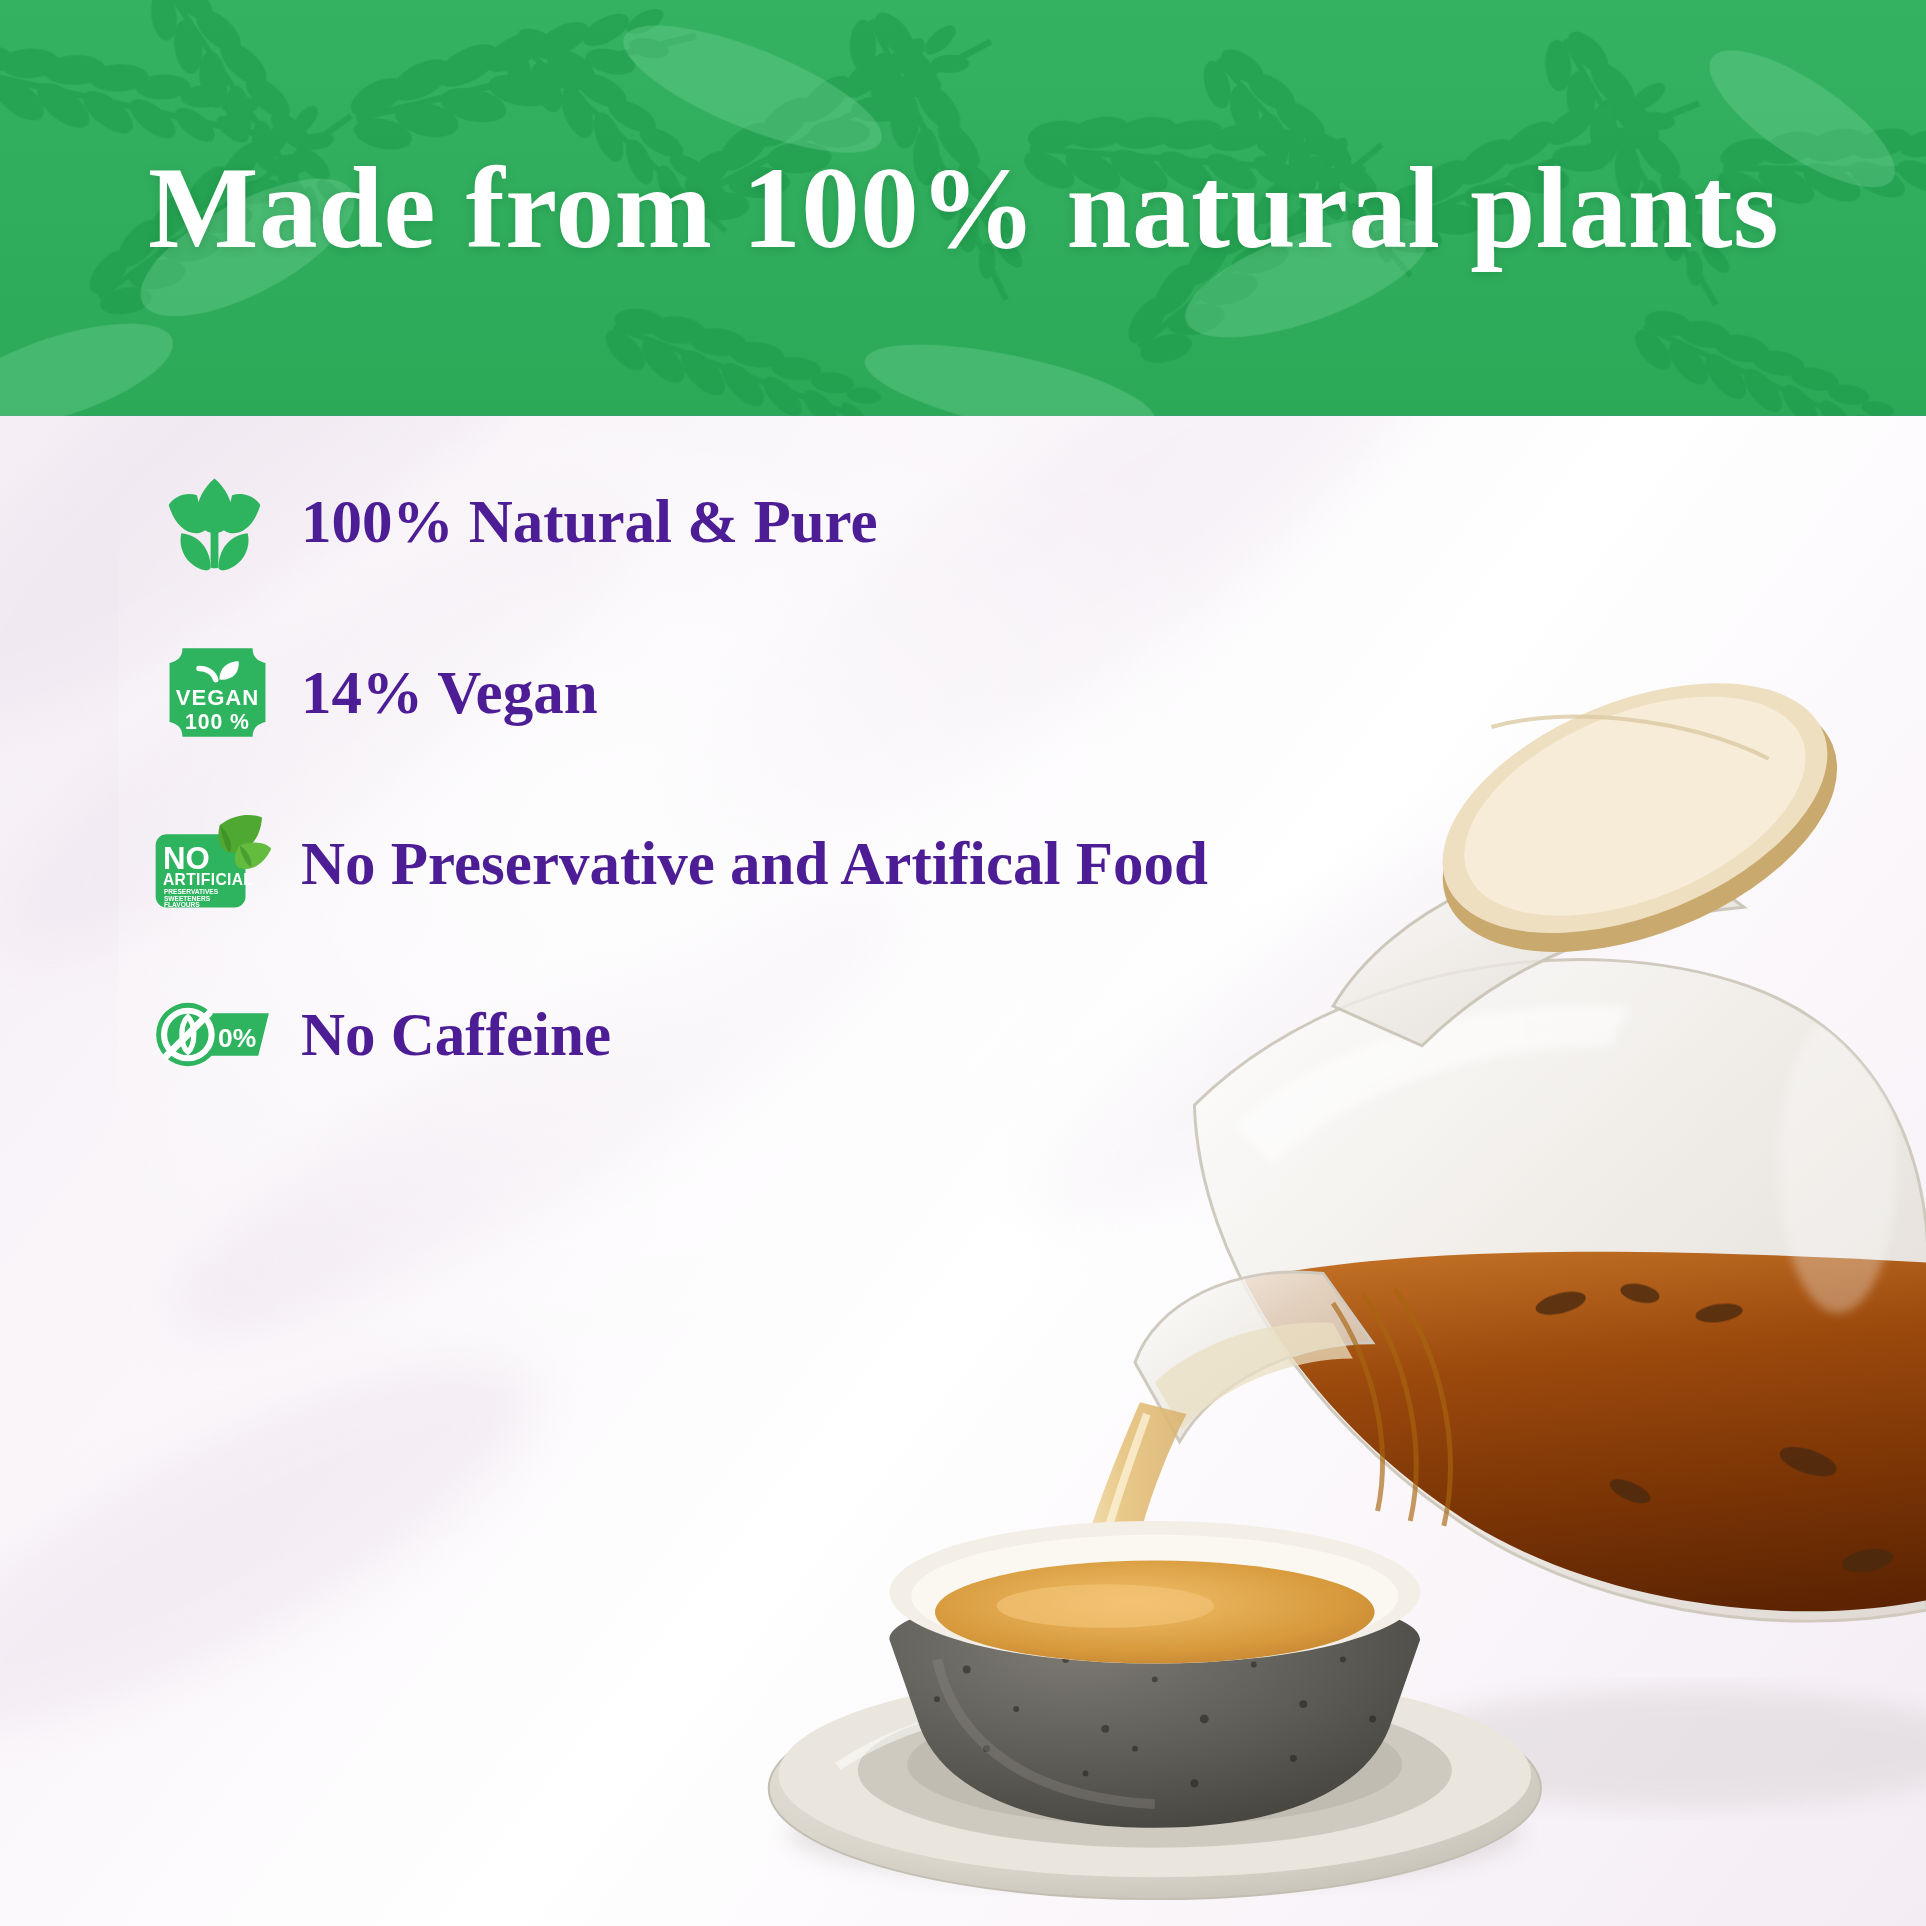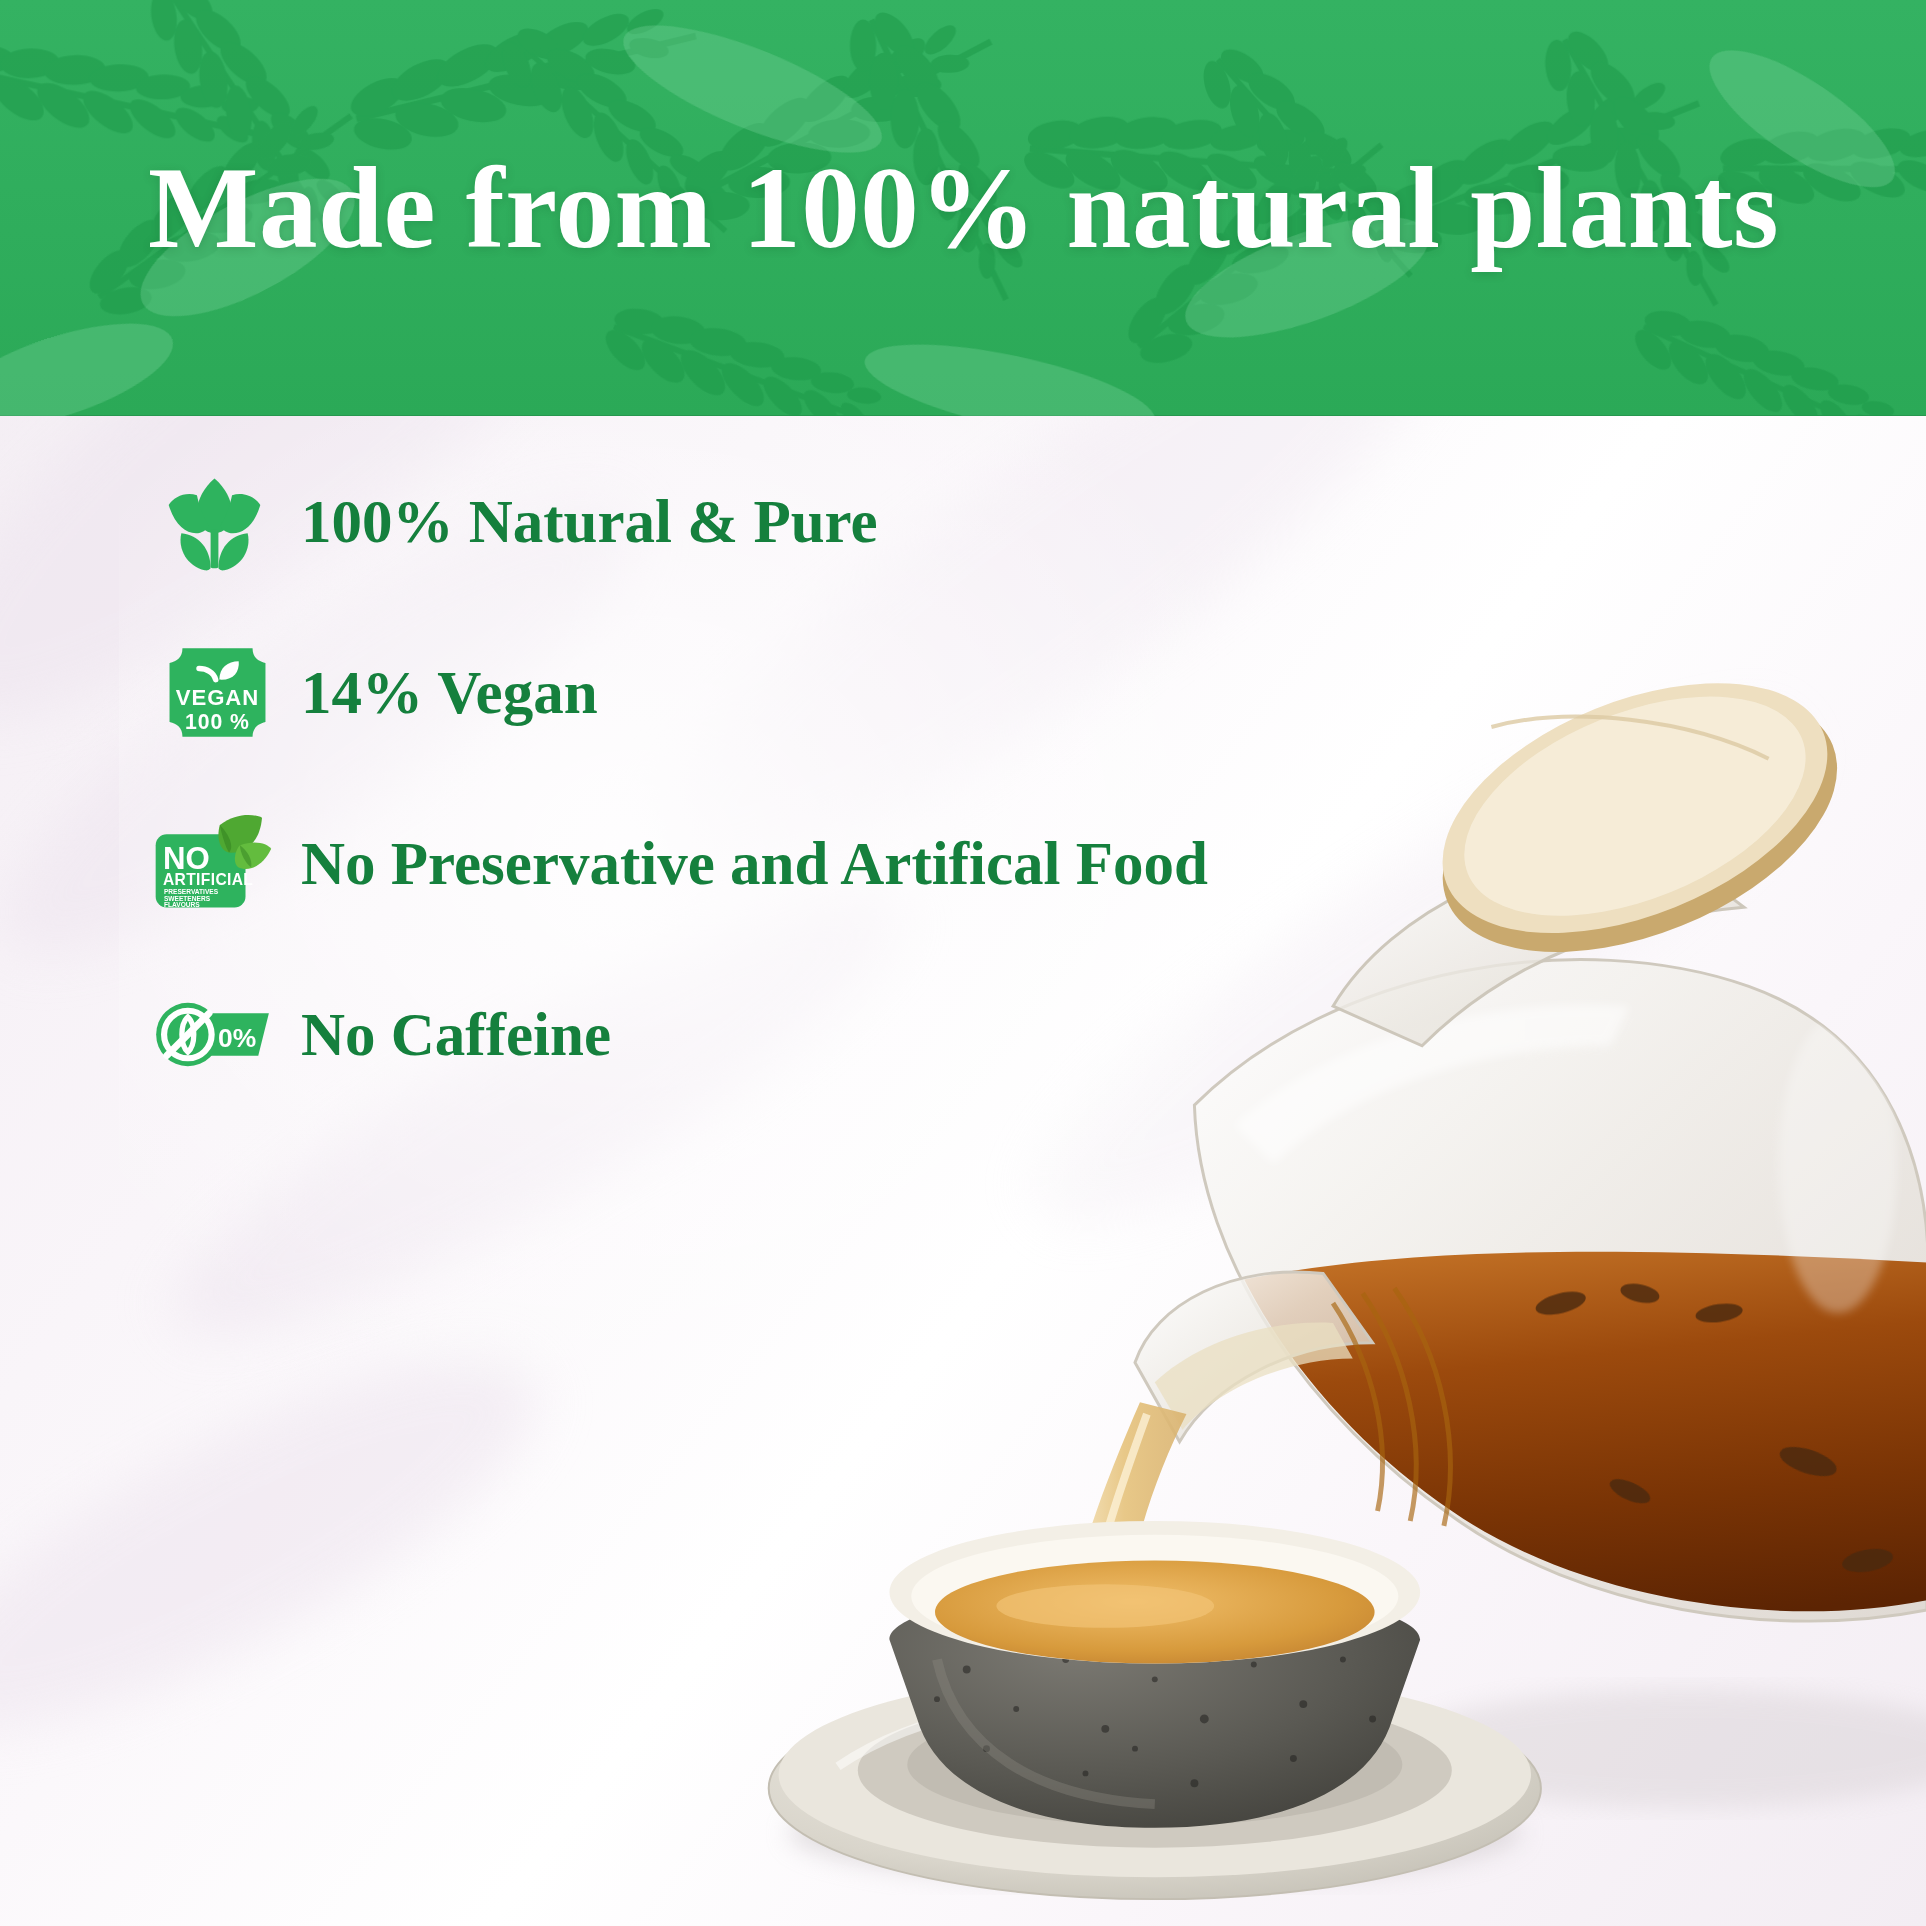--- a/index.html
+++ b/index.html
@@ -17,38 +17,38 @@
   .s1{left:-158px;top:297px;width:891px;height:257px;transform:rotate(-38deg);border-radius:50%;}
   .s2{left:-59px;top:634px;width:752px;height:188px;transform:rotate(-34deg);border-radius:50%;}
   .s3{left:119px;top:1030px;width:832px;height:168px;transform:rotate(-30deg);border-radius:50%;}
   .s4{left:-119px;top:1445px;width:693px;height:198px;transform:rotate(-28deg);border-radius:50%;}
   .s5{left:554px;top:465px;width:990px;height:228px;transform:rotate(-36deg);border-radius:50%;opacity:.35;}
   .s6{left:970px;top:871px;width:891px;height:198px;transform:rotate(-32deg);border-radius:50%;opacity:.28;}
   .hilite{position:absolute;left:119px;top:416px;width:1287px;height:1089px;
      background:radial-gradient(ellipse at 40% 40%,rgba(255,255,255,.85),rgba(255,255,255,0) 62%);}
 
   
-  .header{position:absolute;left:0;top:0;width:1927px;height:416px;overflow:hidden;background:#000000;}
+  .header{position:absolute;left:0;top:0;width:1927px;height:416px;overflow:hidden;background:#8b5cf6;}
   .fern-wrap{position:absolute;inset:0;}
 
   .header-title{
     position:absolute;left:0;top:0;width:1927px;height:416px;
     display:flex;align-items:center;justify-content:center;
     color:#FFFFFF;font-weight:700;font-size:117px;letter-spacing:0.5px;
     font-family:"Liberation Serif",serif;
     text-shadow:0 2px 10px rgba(0,60,25,.18);
     white-space:nowrap;
   }
 
   
   .features{position:absolute;left:149px;top:436px;width:1139px;}
   .feature-row{display:flex;align-items:center;height:171px;}
   .feature-icon{width:124px;min-width:124px;height:124px;display:flex;align-items:center;justify-content:flex-end;}
   .feature-label{
-    margin-left:28px;color:#15803d;font-weight:700;
+    margin-left:28px;color:#4c1d95;font-weight:700;
     font-family:"Liberation Serif",serif;font-size:61px;line-height:1;white-space:nowrap;
   }
 
   
   .photo{position:absolute;right:0;bottom:0;width:1287px;height:1317px;pointer-events:none;}
 </style>
 </head>
 <body>
 
 <div class="canvas">

